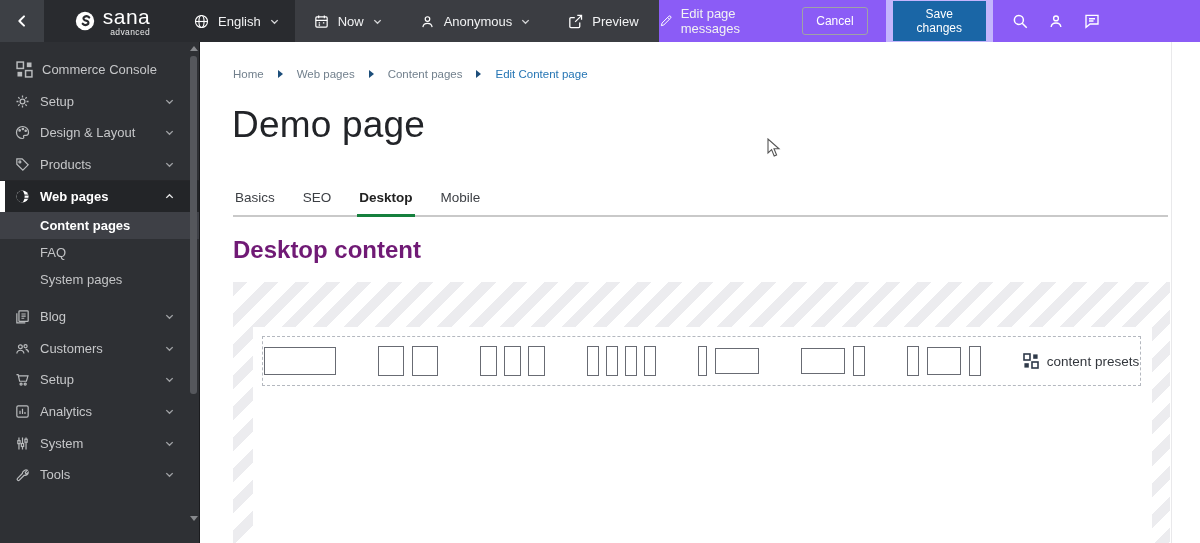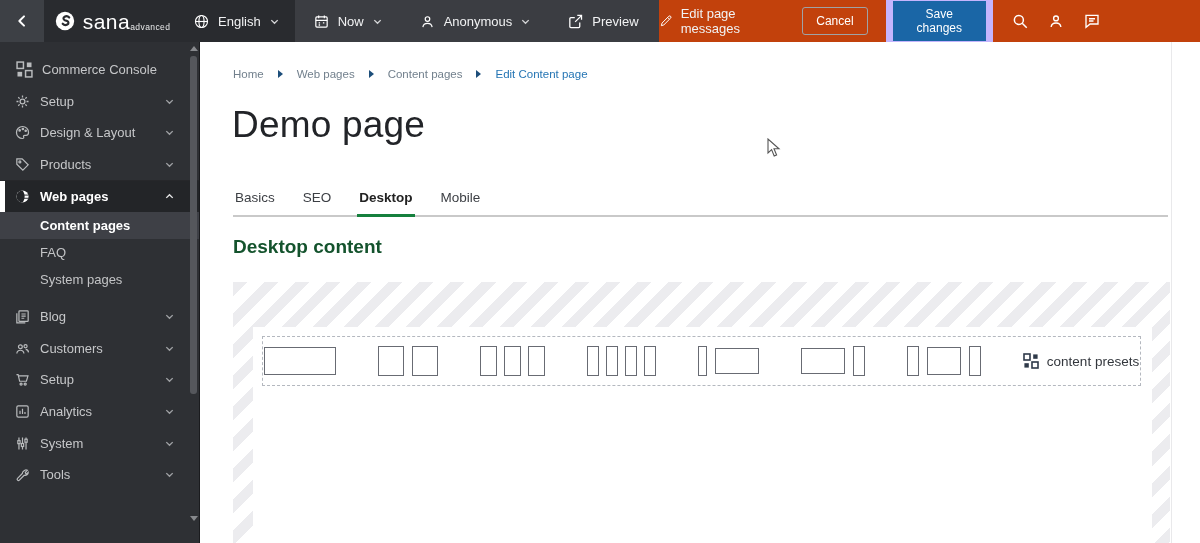--- a/index.html
+++ b/index.html
@@ -4,27 +4,27 @@
 <style>
   * { margin:0; padding:0; box-sizing:border-box; }
   html,body { width:1200px; height:543px; overflow:hidden; }
   body { font-family:"Liberation Sans", sans-serif; background:#ffffff; position:relative; }
   .screen { position:absolute; inset:0; width:1200px; height:543px; }
 
   
   .topbar { position:absolute; top:0; left:0; width:1200px; height:42px; display:flex; align-items:stretch; color:#f1f2f3; font-size:13px; }
   .tb-back { width:44px; background:#3d4045; display:flex; align-items:center; justify-content:center; cursor:pointer; }
   .tb-logo { width:136px; background:#292b2f; display:flex; align-items:center; justify-content:center; gap:7px; }
-  .logo-text { display:flex; align-items:flex-end; line-height:1; }
+  .logo-text { display:flex; flex-direction:column; align-items:flex-end; line-height:1; }
   .logo-brand { font-size:21px; font-weight:400; letter-spacing:.5px; color:#fff; }
   .logo-sub { font-size:8.5px; color:#e8e9ea; letter-spacing:.4px; margin-top:1px; }
   .tb-lang { background:#292b2f; display:flex; align-items:center; gap:8px; padding:0 15px 0 13px; cursor:pointer; }
   .tb-mid { background:#3b3d42; display:flex; align-items:center; padding:0 20px 0 18px; gap:36px; }
   .tb-group { display:flex; align-items:center; gap:8px; cursor:pointer; }
-  .tb-right { flex:1; background:#c2410c; display:flex; align-items:center; justify-content:flex-end; gap:18px; padding-right:99px; }
+  .tb-right { flex:1; background:#8b5cf6; display:flex; align-items:center; justify-content:flex-end; gap:18px; padding-right:99px; }
   .tb-btn { border-radius:3px; font-size:12px; padding:6px 13px; cursor:pointer; color:#fff; font-family:"Liberation Sans",sans-serif; }
   .tb-btn.cancel { background:transparent; border:1px solid #9fa2a6; }
   .tb-btn.save { background:#1a66a6; border:7px solid #c4b5fd; }
   .tb-iconbtn { display:flex; align-items:center; justify-content:center; cursor:pointer; }
   .ico { display:block; }
 
   
   .sidebar { position:absolute; top:42px; left:0; width:200px; bottom:0; background:#2e3034; color:#c6c7c9; font-size:13px; border-right:1px solid #1a1b1e; }
   .side-item { height:31.6px; display:flex; align-items:center; padding-left:14px; position:relative; cursor:pointer; }
   .side-item:first-child { margin-top:12px;padding-left:16px; }
@@ -49,21 +49,21 @@
   .crumb { cursor:pointer; }
   .crumb.current { color:#2575b4; cursor:default; }
   .crumb-sep { width:0; height:0; border-top:4px solid transparent; border-bottom:4px solid transparent; border-left:5px solid #1d4e7a; }
 
   .page-title { position:absolute; left:32px; top:62px; font-size:37px; font-weight:300; color:#222428; letter-spacing:.2px; }
 
   .tabs { position:absolute; left:33px; right:32px; top:148px; display:flex; column-gap:24px; border-bottom:2px solid #c9c9c9; font-size:13.5px; color:#3c3f44; }
   .tab { padding:0 2px 9px 2px; cursor:pointer; }
   .tab.active { font-weight:bold; color:#222; border-bottom:3px solid #15803d; margin-bottom:-2px; }
 
-  .section-title { position:absolute; left:33px; top:194px; font-size:19px; color:#14532d; }
+  .section-title { position:absolute; left:33px; top:194px; font-size:24px; color:#701a75; }
 
   .hatch-area { position:absolute; left:33px; right:30px; top:240px; bottom:0;
     background:repeating-linear-gradient(135deg, #ececef 0 10px, #ffffff 10px 22px); }
   .inner-white { position:absolute; left:20px; right:18px; top:45px; bottom:0; background:#ffffff; }
   .preset-box { position:absolute; left:9px; right:11px; top:9px; height:50px; border:1px dashed #b4b8bf; display:flex; align-items:center; justify-content:center; gap:42px; }
   .preset { display:flex; align-items:center; gap:8px; cursor:pointer; }
   .pr { border:1.5px solid #686b73; background:#fff; display:block; }
   .presets-label-group { display:flex; align-items:center; gap:8px; cursor:pointer; color:#33373d; font-size:13.5px; }
 
   .cursor { position:absolute; left:567px; top:96px; pointer-events:none; }

